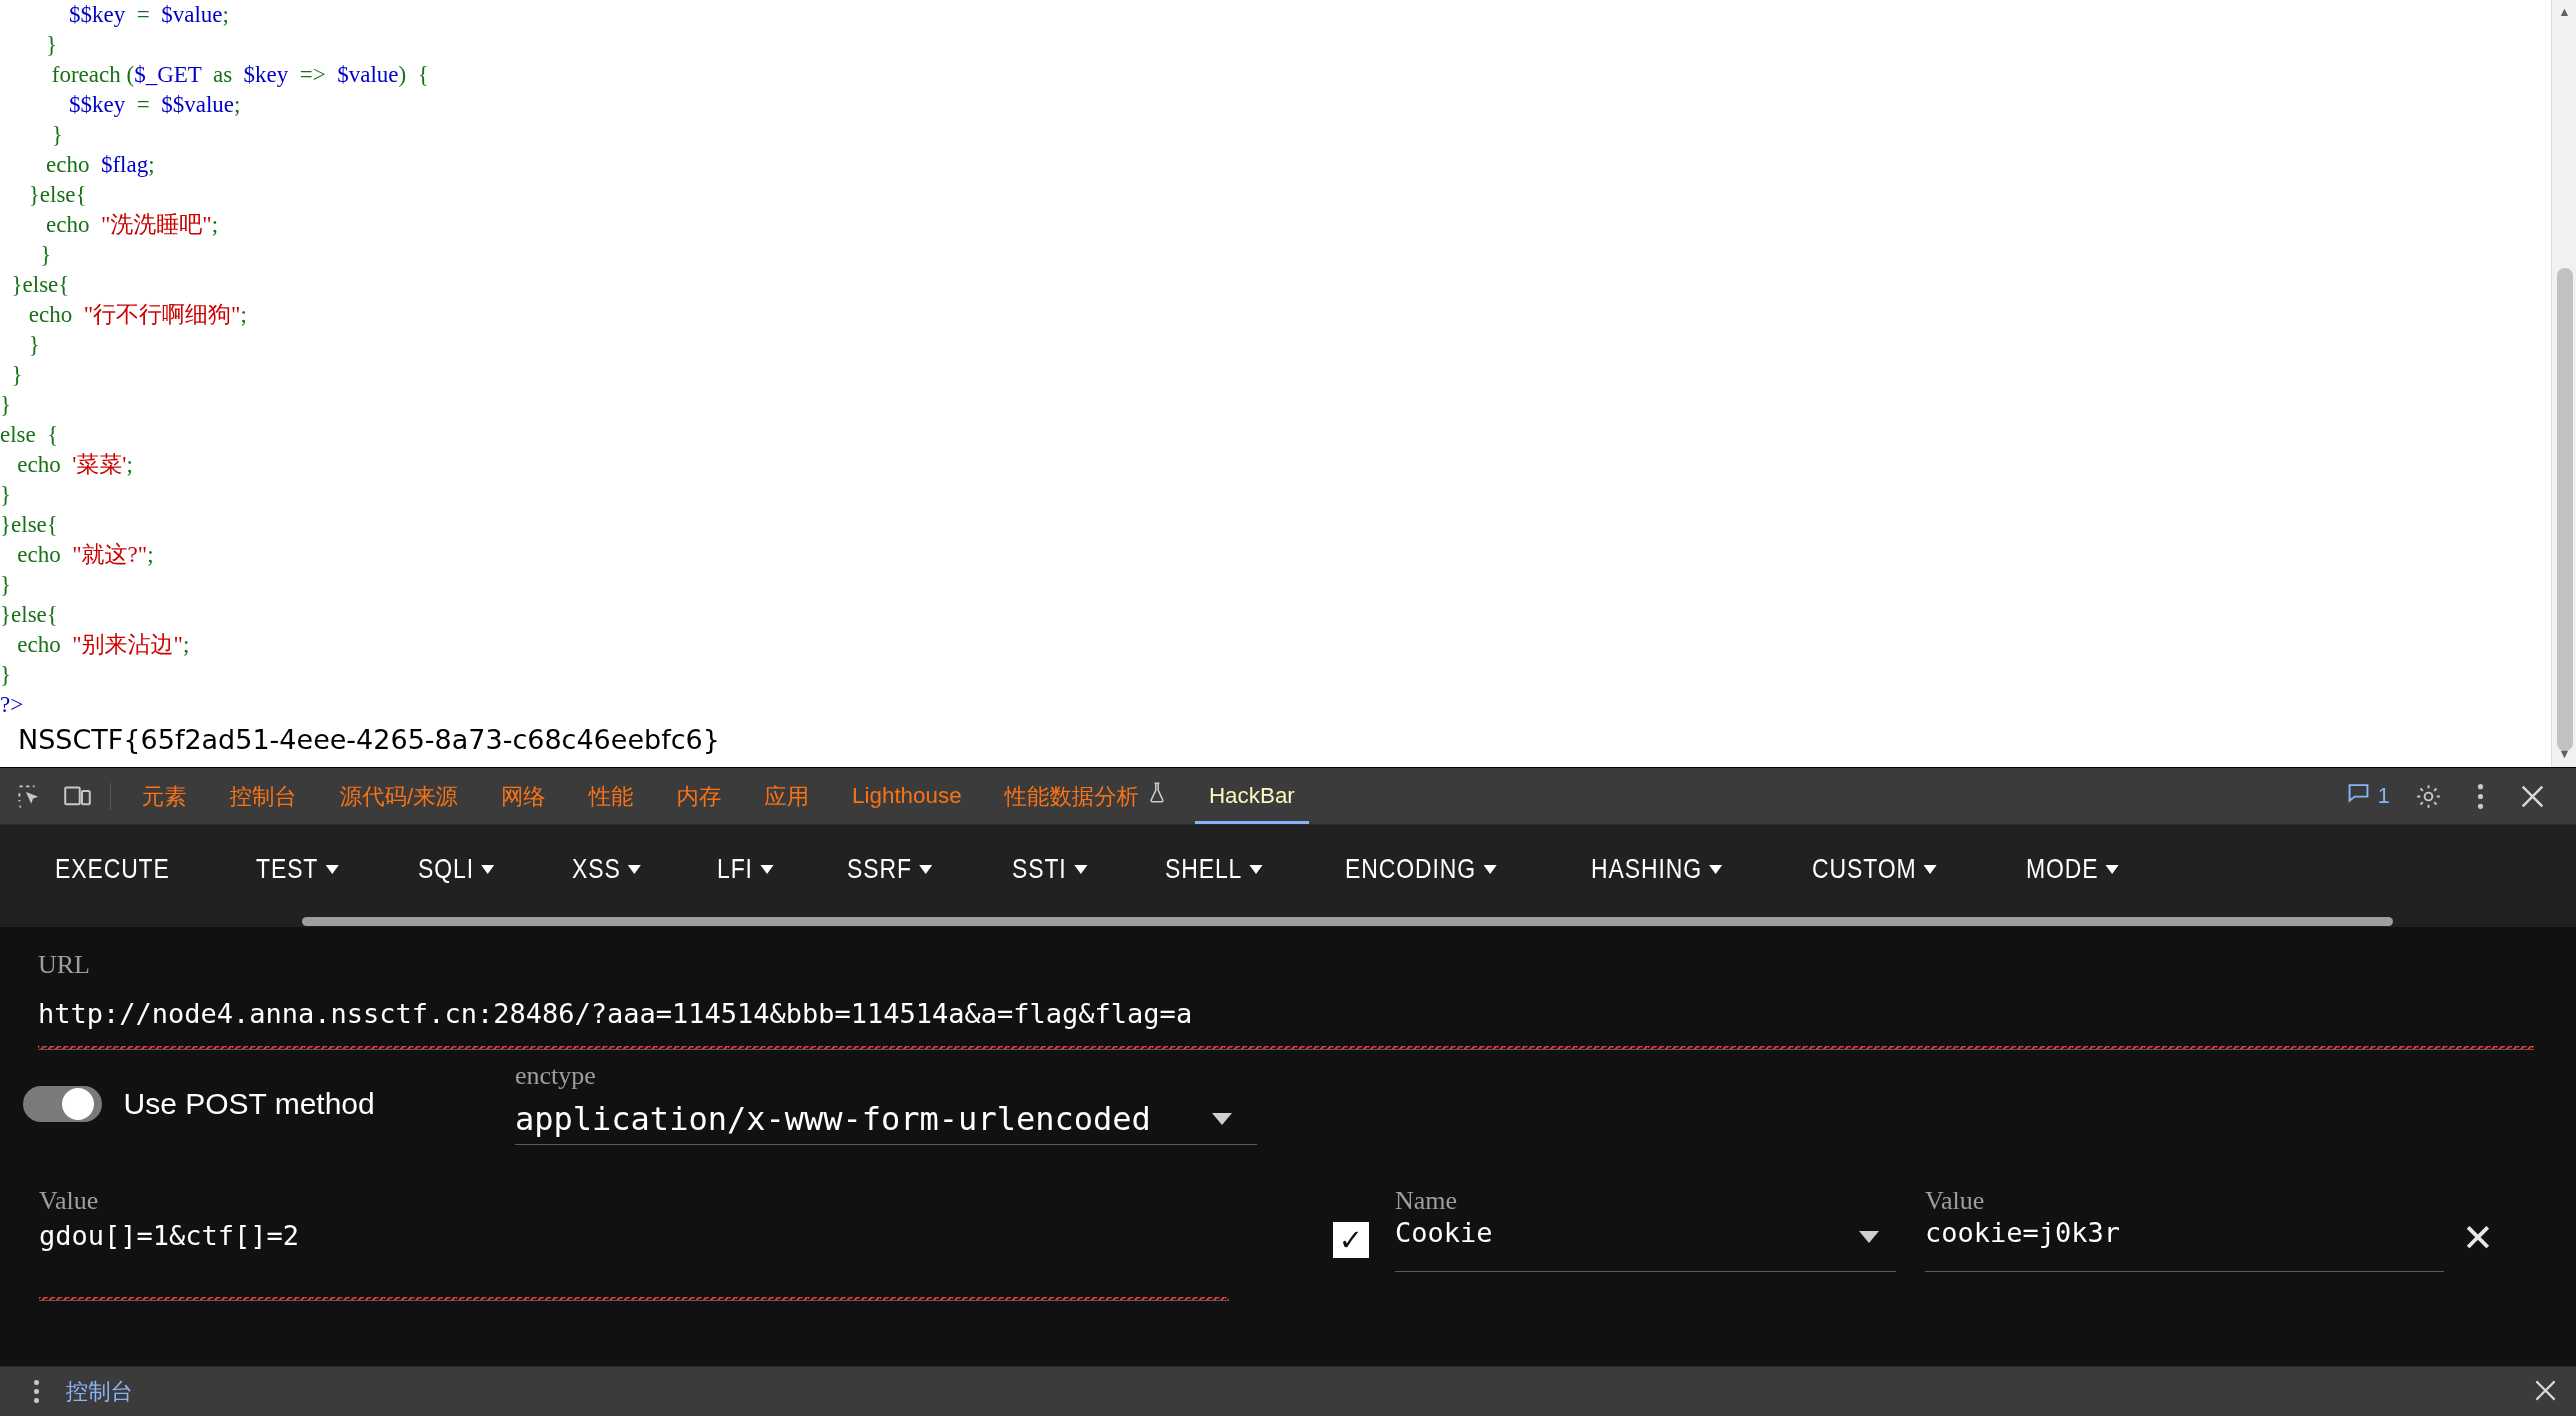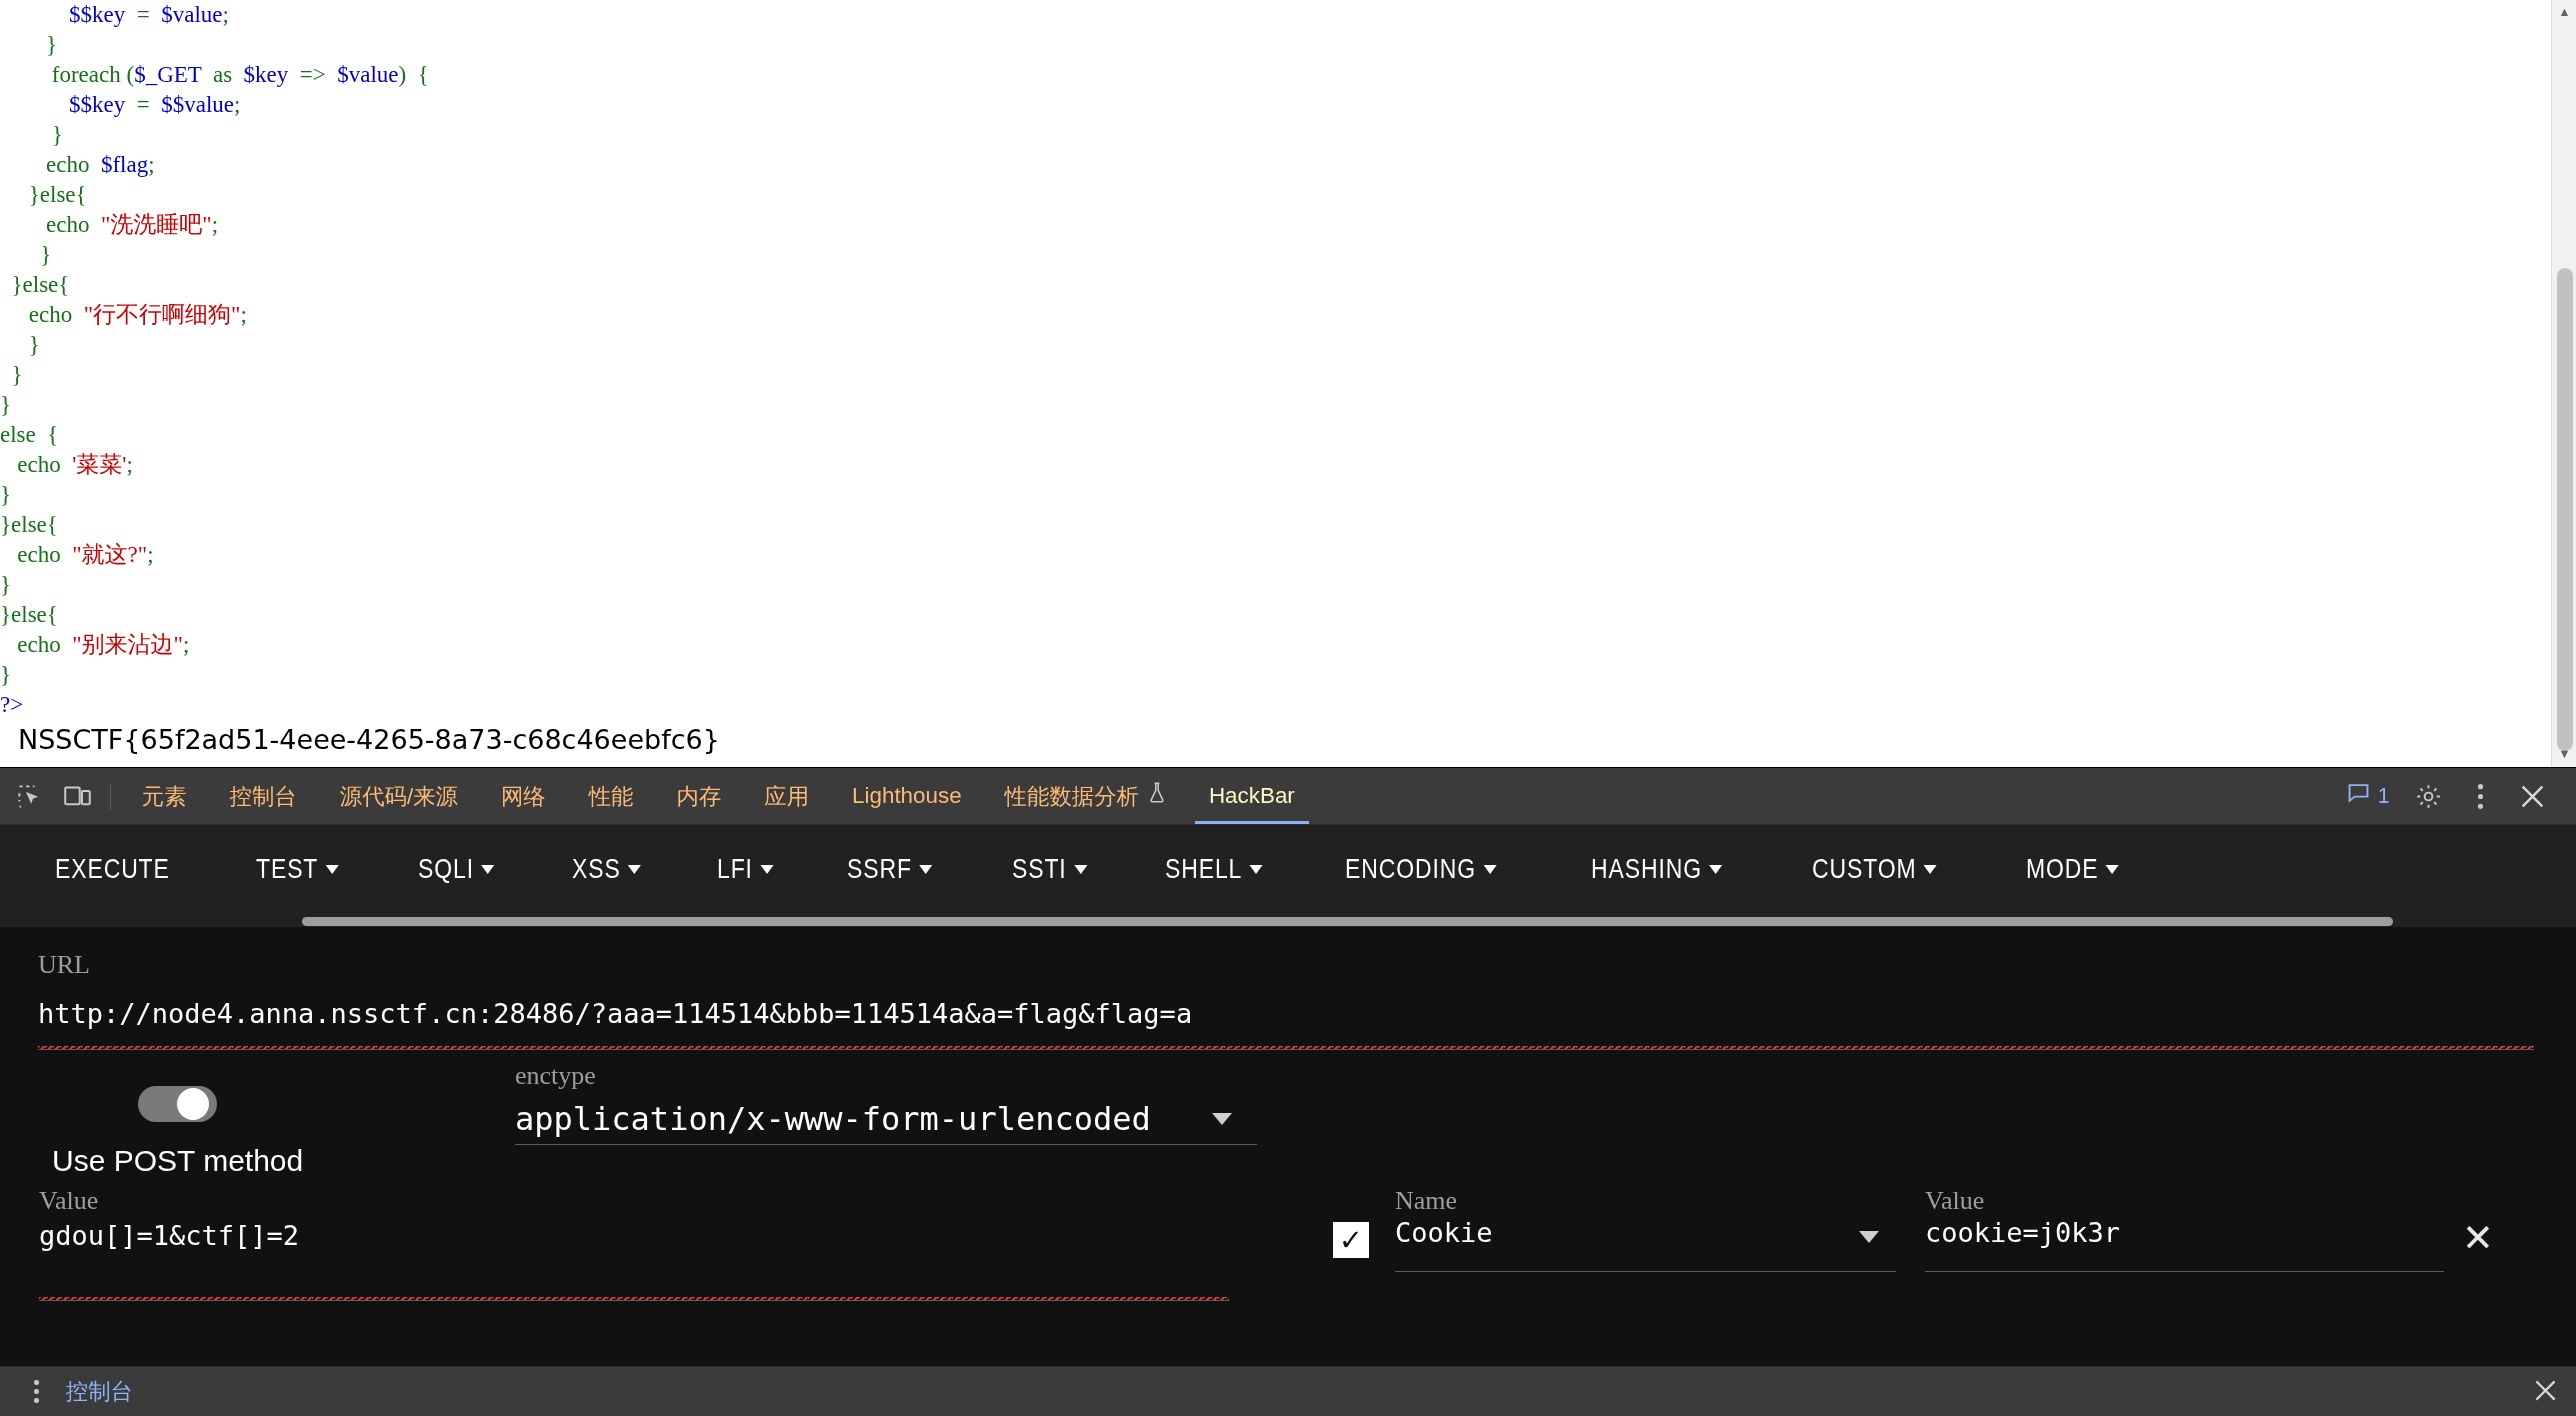--- a/index.html
+++ b/index.html
@@ -66,21 +66,21 @@
     display:flex; align-items:center; padding:0 5.4px;
     border-bottom:0.9px solid #2b2b2b;
   }
   .tb-icon {
     width:48px; height:47px; display:flex; align-items:center; justify-content:center;
     color:#c8c8c8;
   }
   .tb-sep { width:0.9px; height:27px; background:#5a5a5a; margin:0 9px; }
   .tab {
     height:55px; display:flex; align-items:center; padding:0 21.5px;
-    color:#fdba74; font-size:22.4px; white-space:nowrap; position:relative;
+    color:#f97316; font-size:22.4px; white-space:nowrap; position:relative;
   }
   .tab.active { color:#fef9c3; }
   .tab.active::after {
     content:""; position:absolute; left:7.2px; right:7.2px; bottom:0; height:2.7px;
     background:#8ab4f8;
   }
   #tabstrip .right {
     margin-left:auto; display:flex; align-items:center; padding-right:12.5px;
   }
   .msgcount { display:flex; align-items:center; color:#8ab4f8; font-size:21.5px; gap:7.2px; padding:0 12.5px; }
@@ -301,21 +301,21 @@
   <div id="hb-hscroll">
     <div class="track"></div>
     <div class="thumb"></div>
   </div>
 
   <div id="hb-body">
 
     <div style="position:absolute; left:38px; top:23px;" class="field-label">URL</div>
     <div style="position:absolute; left:38px; top:55px; width:2496px; height:52px;margin-top:16px;" class="mono underline squiggle">http://node4.anna.nssctf.cn:28486/?aaa=114514&amp;bbb=114514a&amp;a=flag&amp;flag=a</div>
 
-    <div style="position:absolute; left:52px; top:159px; display:flex; align-items:center; gap:21.5px;flex-direction:column;">
+    <div style="position:absolute; left:23px; top:159px; display:flex; align-items:center; gap:21.5px;">
       <div class="switch">
           <div class="knob"></div>
         </div>
       <div style="color:#ffffff; font-size:30px;">Use POST method</div>
     </div>
 
     <div style="position:absolute; left:515px; top:134px;" class="field-label">enctype</div>
     <div style="position:absolute; left:515px; top:166px; width:742px; height:52px;
                 display:flex; align-items:center; justify-content:space-between;" class="underline select">
       <span class="sel-val">application/x-www-form-urlencoded</span>

